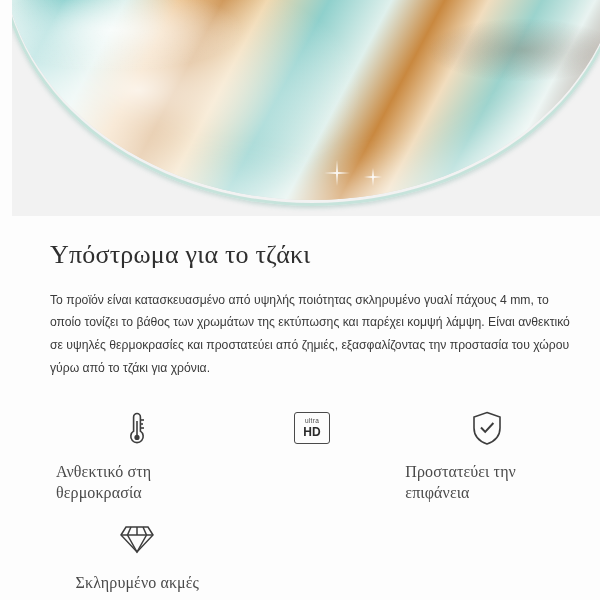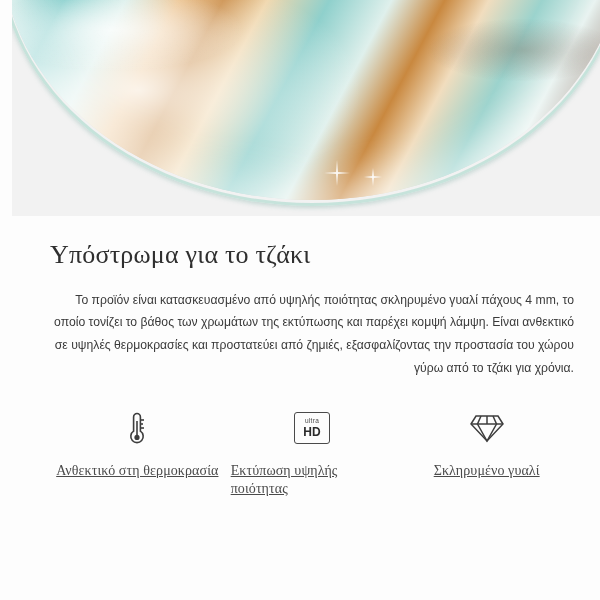--- a/index.html
+++ b/index.html
@@ -131,21 +131,20 @@
     letter-spacing: 0.2px;
   }
   .headline .line2 { display: block; }
 
   .body-text {
     font-size: 12.2px;
     line-height: 1.85;
     color: #3a3a3a;
     margin: 0;
     max-width: 530px;
-    text-align: right;
   }
 
   
   .features {
     display: grid;
     grid-template-columns: repeat(3, 1fr);
     row-gap: 10px;
     margin-top: 24px;
   }
 
@@ -160,25 +159,24 @@
     width: 54px;
     height: 50px;
     display: flex;
     align-items: center;
     justify-content: center;
     margin-bottom: 9px;
   }
 
   .feature-label {
     font-family: "Liberation Serif", serif;
-    font-size: 14px;
+    font-size: 16px;
     color: #4a4a4a;
     line-height: 1.3;
     letter-spacing: 0.1px;
-    text-decoration: underline;
   }
 
   .hd-badge {
     width: 34px;
     height: 30px;
     border: 1.6px solid #4a4a4a;
     border-radius: 3px;
     display: flex;
     flex-direction: column;
     align-items: center;
@@ -233,33 +231,41 @@
         <div class="feature-label">Ανθεκτικό στη θερμοκρασία</div>
       </div>
 
       <div class="feature">
         <div class="feature-icon">
           <div class="hd-badge">
             <span class="u">ultra</span>
             <span class="hd">HD</span>
           </div>
         </div>
-        <div class="feature-label">Εκτύπωση υψηλής ποιότητας</div>
-      </div>
-
+      </div>
+
+      <div class="feature">
+        <div class="feature-icon">
+          <svg width="34" height="38" viewBox="0 0 34 38" fill="none" stroke="#3d3d3d" stroke-width="1.6">
+            <path d="M17 3.5 L30 8 v11 c0 8-5.6 13.4-13 16-7.4-2.6-13-8-13-16V8z"></path>
+            <path d="M11 18.5 l4.2 4.4 L23.4 14" stroke-width="2"></path>
+          </svg>
+        </div>
+        <div class="feature-label">Προστατεύει την επιφάνεια</div>
+      </div>
 
       <div class="feature">
         <div class="feature-icon">
           <svg width="38" height="34" viewBox="0 0 38 34" fill="none" stroke="#3d3d3d" stroke-width="1.5">
             <path d="M8 5 H30 L35 13 L19 30 L3 13 Z"></path>
             <path d="M3 13 H35"></path>
             <path d="M13 5 L9.5 13 L19 30 L28.5 13 L25 5"></path>
             <path d="M19 5 V13"></path>
           </svg>
         </div>
-        <div class="feature-label">Σκληρυμένο γυαλί</div>
+        <div class="feature-label">Σκληρυμένο ακμές</div>
       </div>
 
 
 
     </div>
   </div>
 </div>
 
 </body></html>

